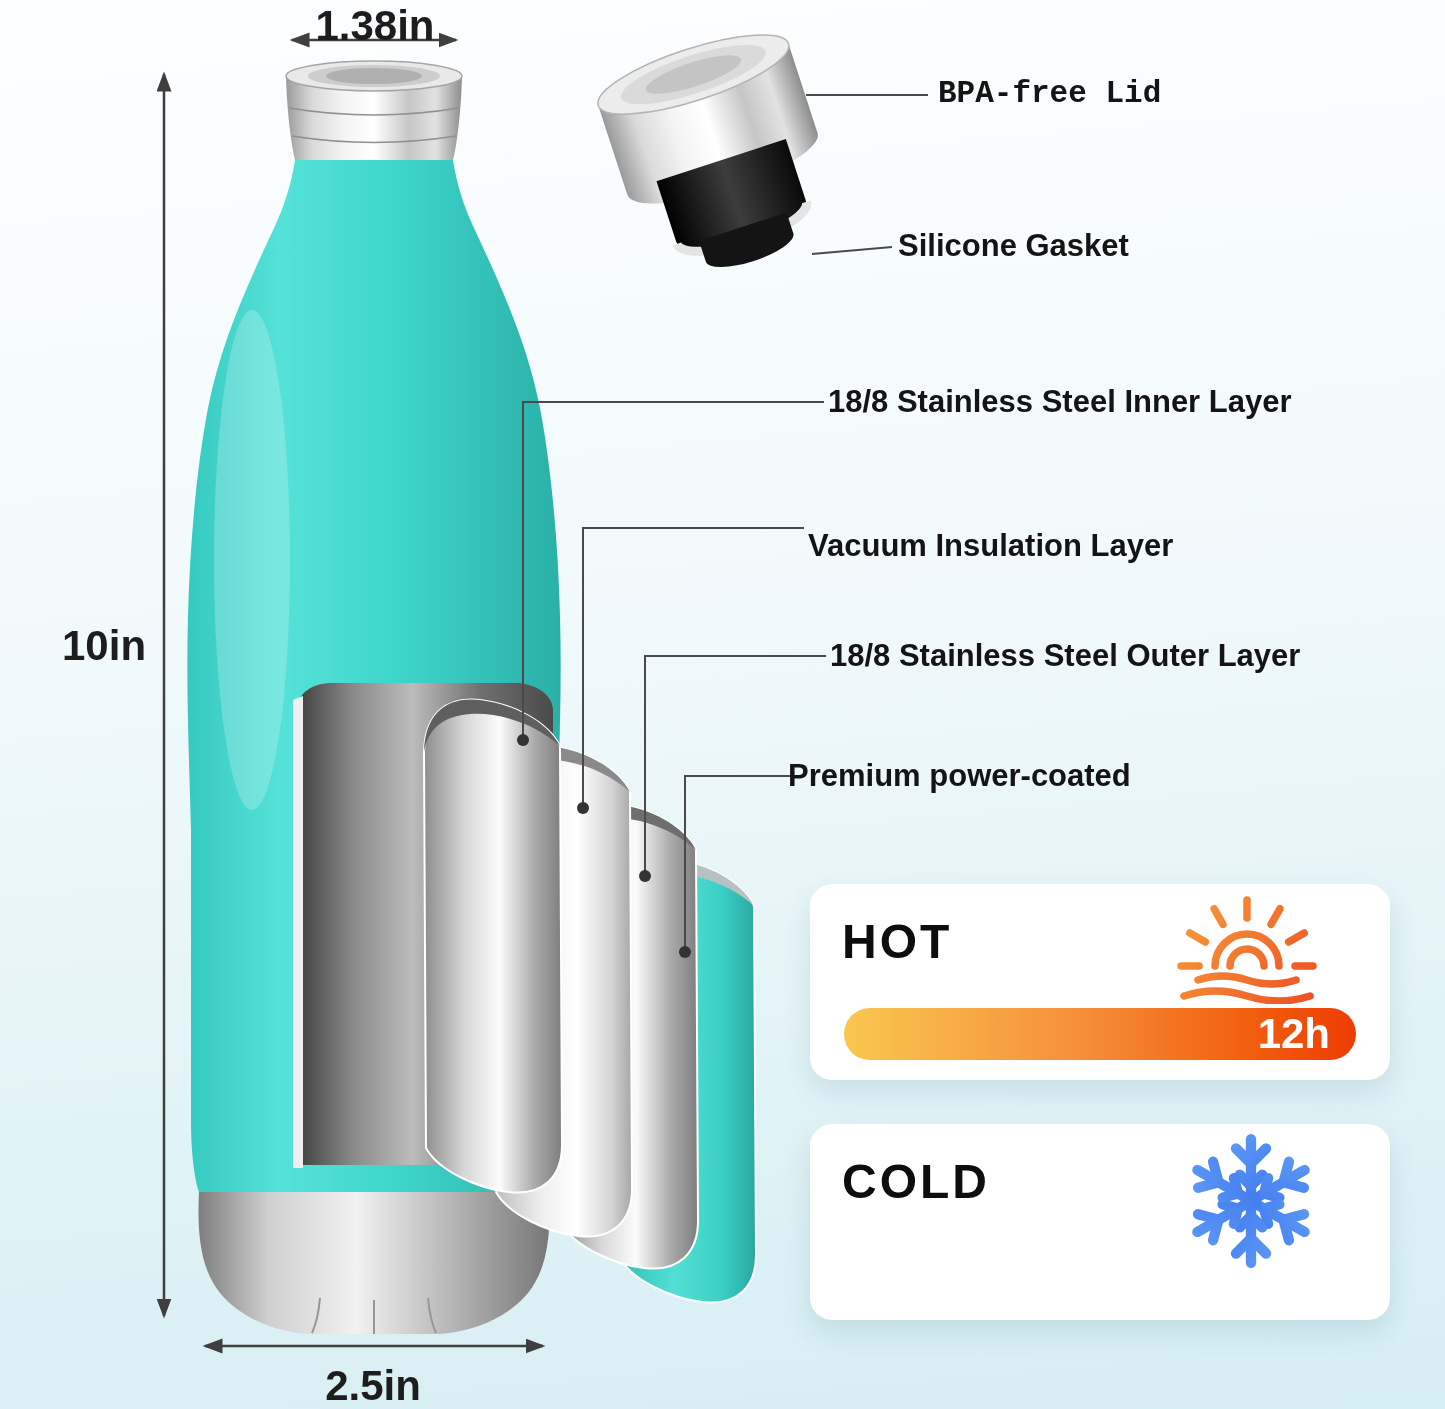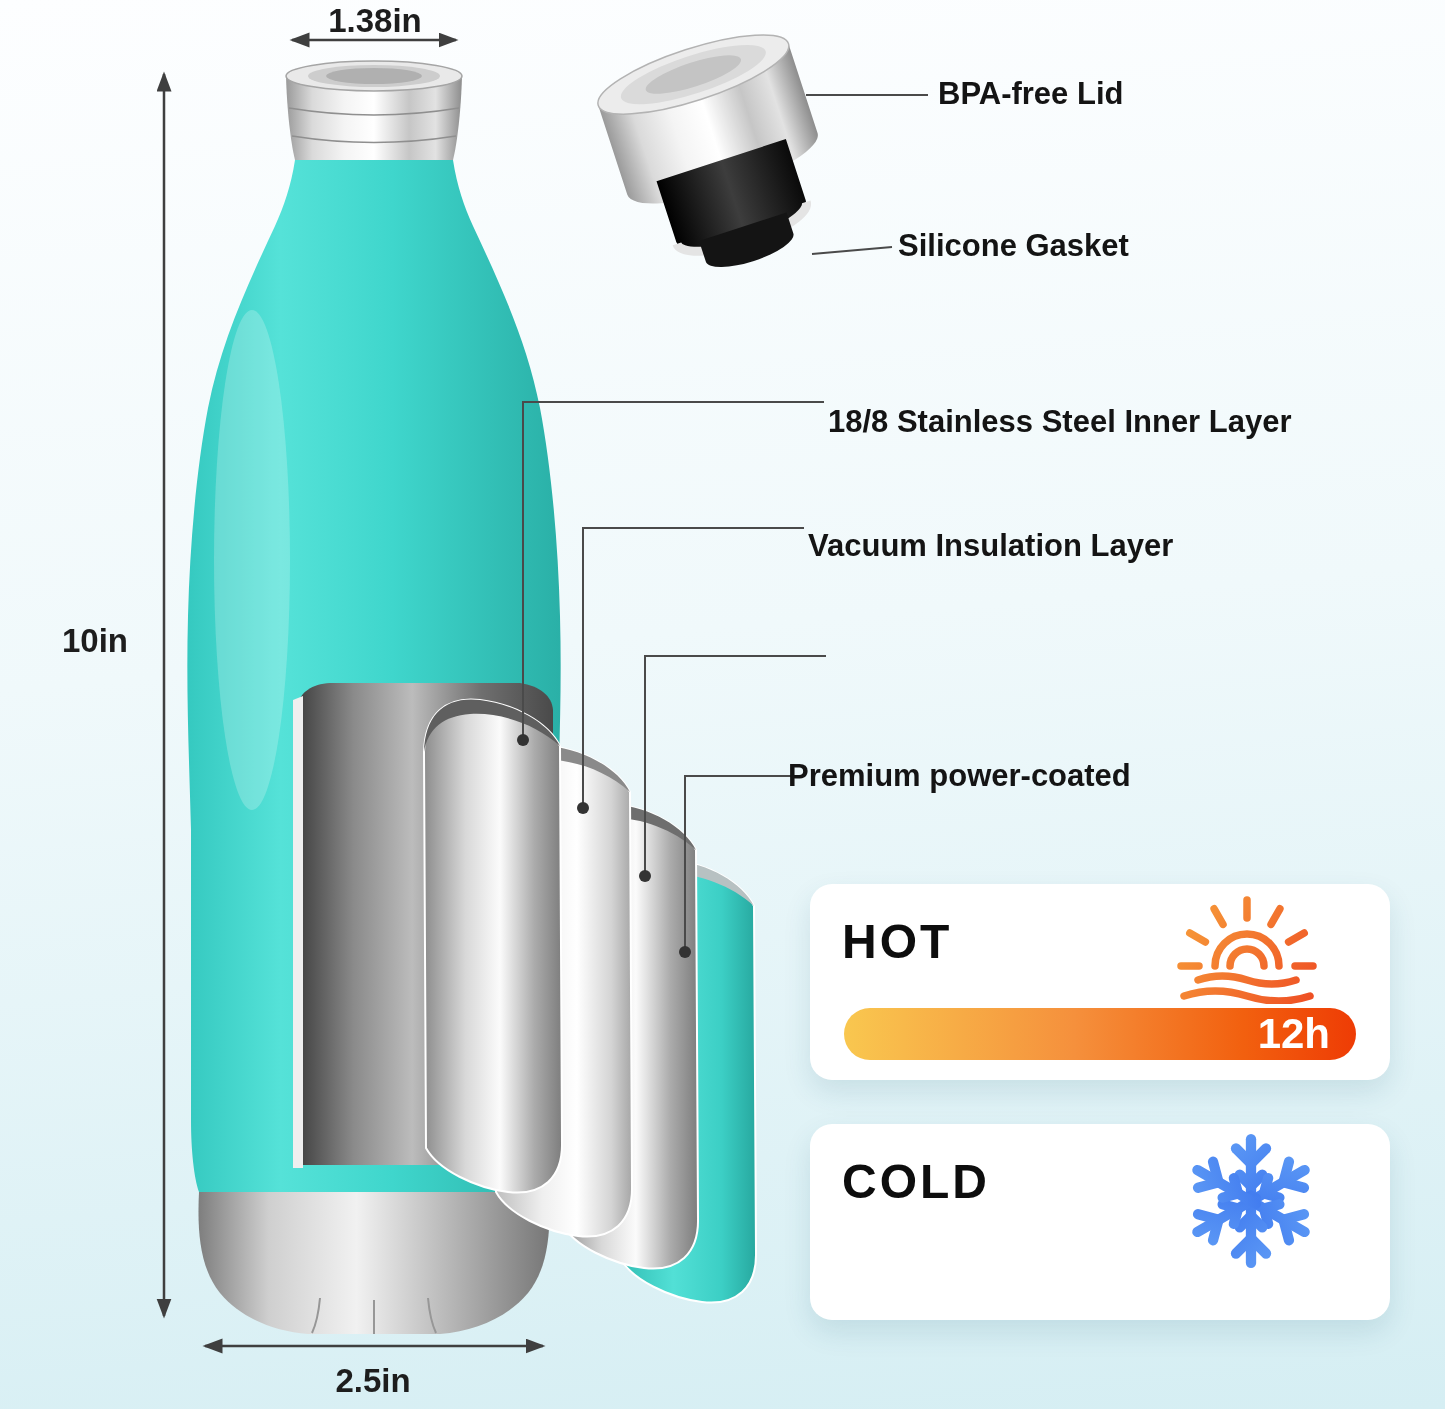--- a/index.html
+++ b/index.html
@@ -4,21 +4,21 @@
 <style>
   html,body{margin:0;padding:0;background:#ffffff;}
   .canvas{
     position:relative;width:1445px;height:1409px;overflow:hidden;
     background:linear-gradient(175deg,#fdfeff 0%,#f0f9fb 45%,#d5eef3 100%);
     font-family:"Liberation Sans",sans-serif;
   }
   .art{position:absolute;left:0;top:0;width:1445px;height:1409px;}
   .label{position:absolute;font-weight:700;color:#141414;white-space:nowrap;}
   .callout{font-size:31px;}
-  .dim{font-size:33px;color:#1d1d1d;}
+  .dim{font-size:42px;color:#1d1d1d;}
   .center{text-align:center;}
   .panel{
     position:absolute;left:810px;width:580px;height:196px;background:#ffffff;
     border-radius:22px;box-shadow:0 12px 28px rgba(20,80,110,.12);
   }
   .panel-word{
     position:absolute;left:32px;top:30px;font-size:48px;font-weight:800;
     letter-spacing:3px;color:#0d0d0d;
   }
   .panel-icon{position:absolute;}
@@ -193,25 +193,26 @@
       <circle cx="583" cy="808" r="6"></circle>
       <circle cx="645" cy="876" r="6"></circle>
       <circle cx="685" cy="952" r="6"></circle>
     </g>
   </svg>
 
   <div class="label dim center" style="left:310px;top:2px;width:130px;">1.38in</div>
   <div class="label dim" style="left:62px;top:622px;width:90px;">10in</div>
   <div class="label dim center" style="left:308px;top:1362px;width:130px;text-align:center;">2.5in</div>
 
-  <div class="label callout" style="left:938px;top:76px;">BPA-free Lid</div>
+  <div class="label callout" style="left:938px;top:76px;font-family:Liberation Mono, monospace;">BPA-free Lid</div>
   <div class="label callout" style="left:898px;top:228px;">Silicone Gasket</div>
 
-  <div class="label callout" style="left:828px;top:404px;">18/8 Stainless Steel Inner Layer</div>
+  <div class="label callout" style="left:828px;top:384px;">18/8 Stainless Steel Inner Layer</div>
   <div class="label callout" style="left:808px;top:528px;">Vacuum Insulation Layer</div>
+  <div class="label callout" style="left:830px;top:638px;">18/8 Stainless Steel Outer Layer</div>
   <div class="label callout" style="left:788px;top:758px;text-align:center;">Premium power-coated</div>
 
   <div class="panel" style="top:884px;">
     <div class="panel-word">HOT</div>
     <svg class="panel-icon" style="right:28px;top:8px;" width="230" height="112" viewBox="0 0 230 112">
       <defs>
         <linearGradient id="sunGrad" gradientUnits="userSpaceOnUse" x1="40" y1="10" x2="190" y2="110">
           <stop offset="0" stop-color="#f7a23b"></stop>
             <stop offset="1" stop-color="#ee4b23"></stop>
         </linearGradient>

